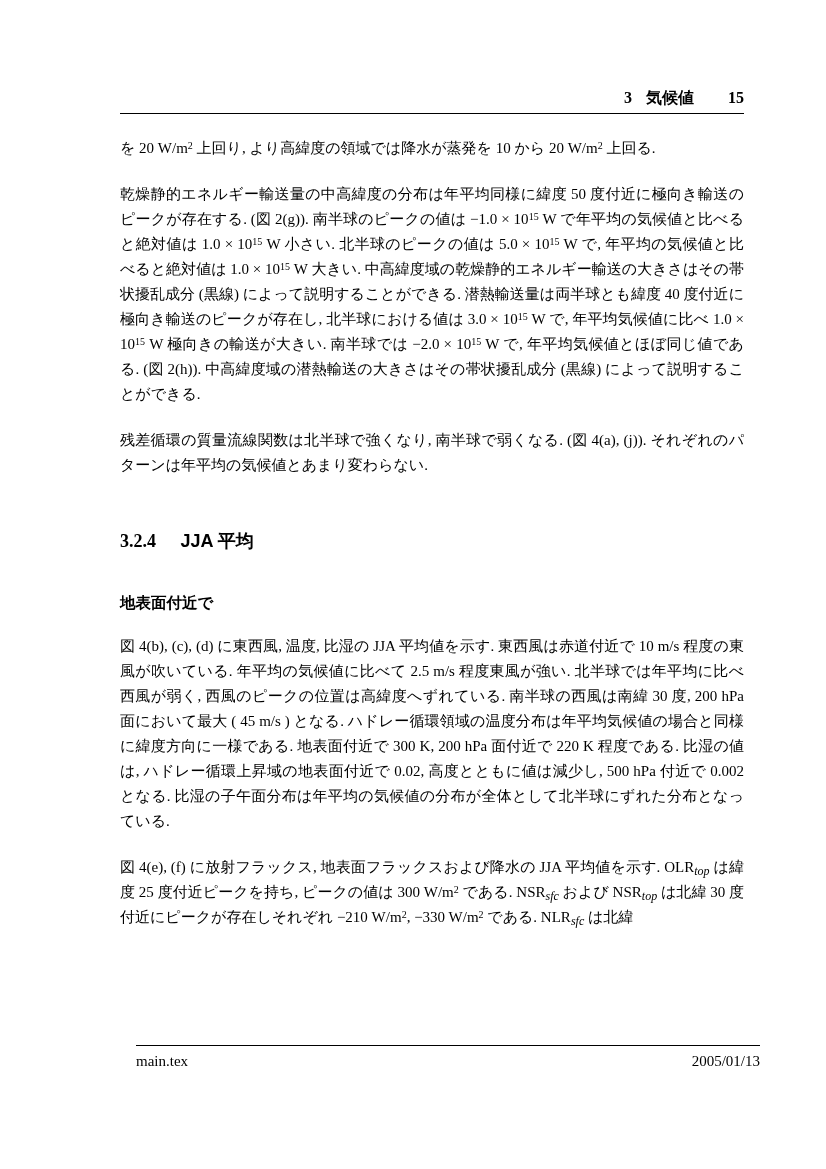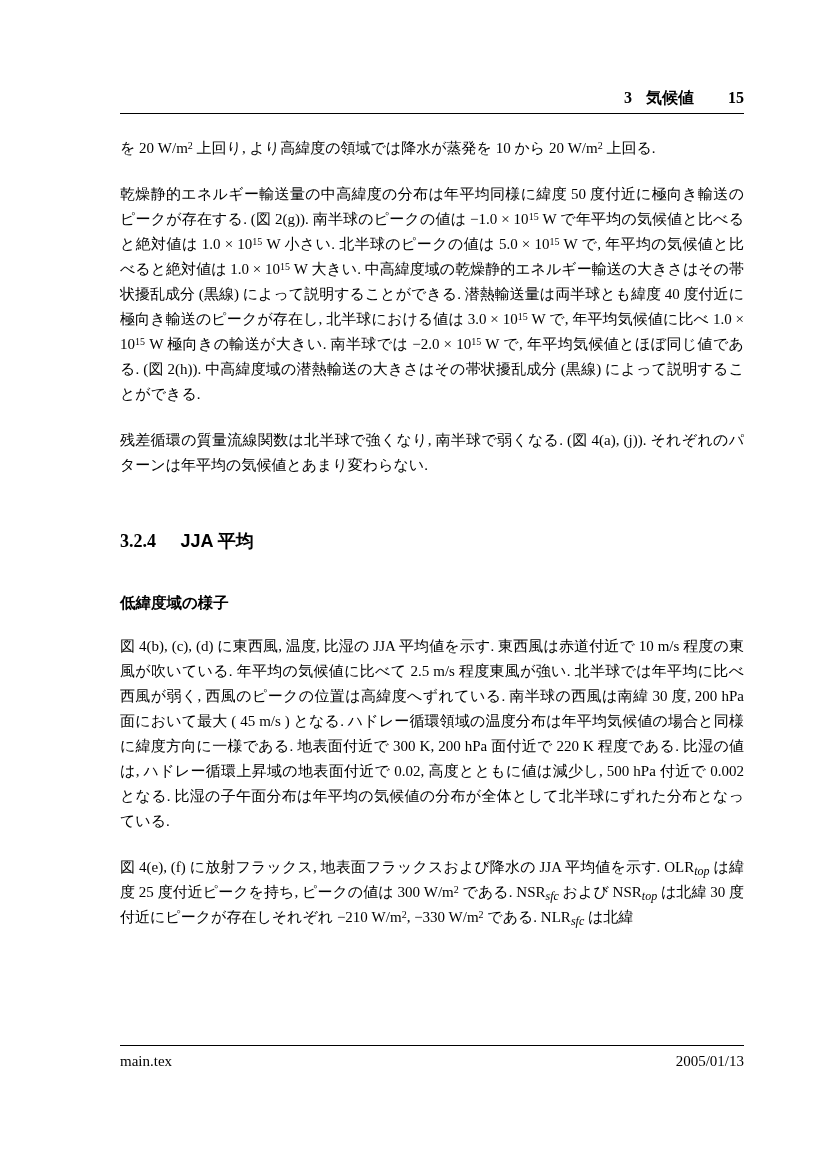--- a/index.html
+++ b/index.html
@@ -95,21 +95,21 @@
   .subsection-heading {
     margin: 0 0 20px 0;
     font-size: 15.5px;
     font-weight: bold;
     font-family: "Liberation Sans", "DejaVu Sans", sans-serif;
     line-height: 22px;
   }
   
   .pg-footer {
     position: absolute;
-    left: 120px;
+    left: 136px;
     width: 624px;
     top: 1040px;
   }
   .pg-footer-line {
     display: flex;
     justify-content: space-between;
     align-items: baseline;
     font-size: 15px;
     line-height: 22px;
     margin-top: 4px;
@@ -138,21 +138,21 @@
       <p class="para">乾燥静的エネルギー輸送量の中高緯度の分布は年平均同様に緯度 50 度付近に極向き輸送のピークが存在する. (図 2(g)). 南半球のピークの値は −1.0 × 10<sup>15</sup> W で年平均の気候値と比べると絶対値は 1.0 × 10<sup>15</sup> W 小さい. 北半球のピークの値は 5.0 × 10<sup>15</sup> W で, 年平均の気候値と比べると絶対値は 1.0 × 10<sup>15</sup> W 大きい. 中高緯度域の乾燥静的エネルギー輸送の大きさはその帯状擾乱成分 (黒線) によって説明することができる. 潜熱輸送量は両半球とも緯度 40 度付近に極向き輸送のピークが存在し, 北半球における値は 3.0 × 10<sup>15</sup> W で, 年平均気候値に比べ 1.0 × 10<sup>15</sup> W 極向きの輸送が大きい. 南半球では −2.0 × 10<sup>15</sup> W で, 年平均気候値とほぼ同じ値である. (図 2(h)). 中高緯度域の潜熱輸送の大きさはその帯状擾乱成分 (黒線) によって説明することができる.</p>
 
 
       <p class="para">残差循環の質量流線関数は北半球で強くなり, 南半球で弱くなる. (図 4(a), (j)). それぞれのパターンは年平均の気候値とあまり変わらない.</p>
 
       <h3 class="section-heading">
         <span class="sec-num">3.2.4</span>
         <span class="sec-title">JJA 平均</span>
       </h3>
 
-      <h4 class="subsection-heading">低緯度域の様子</h4>
+      <h4 class="subsection-heading">地表面付近で</h4>
 
       <p class="para">図 4(b), (c), (d) に東西風, 温度, 比湿の JJA 平均値を示す. 東西風は赤道付近で 10 m/s 程度の東風が吹いている. 年平均の気候値に比べて 2.5 m/s 程度東風が強い. 北半球では年平均に比べ西風が弱く, 西風のピークの位置は高緯度へずれている. 南半球の西風は南緯 30 度, 200 hPa 面において最大 ( 45 m/s ) となる. ハドレー循環領域の温度分布は年平均気候値の場合と同様に緯度方向に一様である. 地表面付近で 300 K, 200 hPa 面付近で 220 K 程度である. 比湿の値は, ハドレー循環上昇域の地表面付近で 0.02, 高度とともに値は減少し, 500 hPa 付近で 0.002 となる. 比湿の子午面分布は年平均の気候値の分布が全体として北半球にずれた分布となっている.</p>
 
       <p class="para">図 4(e), (f) に放射フラックス, 地表面フラックスおよび降水の JJA 平均値を示す. OLR<sub>top</sub> は緯度 25 度付近ピークを持ち, ピークの値は 300 W/m<sup>2</sup> である. NSR<sub>sfc</sub> および NSR<sub>top</sub> は北緯 30 度付近にピークが存在しそれぞれ −210 W/m<sup>2</sup>, −330 W/m<sup>2</sup> である. NLR<sub>sfc</sub> は北緯</p>
 
     </div>
   </div>
 
   <div class="pg-footer">
     <hr class="rule">

